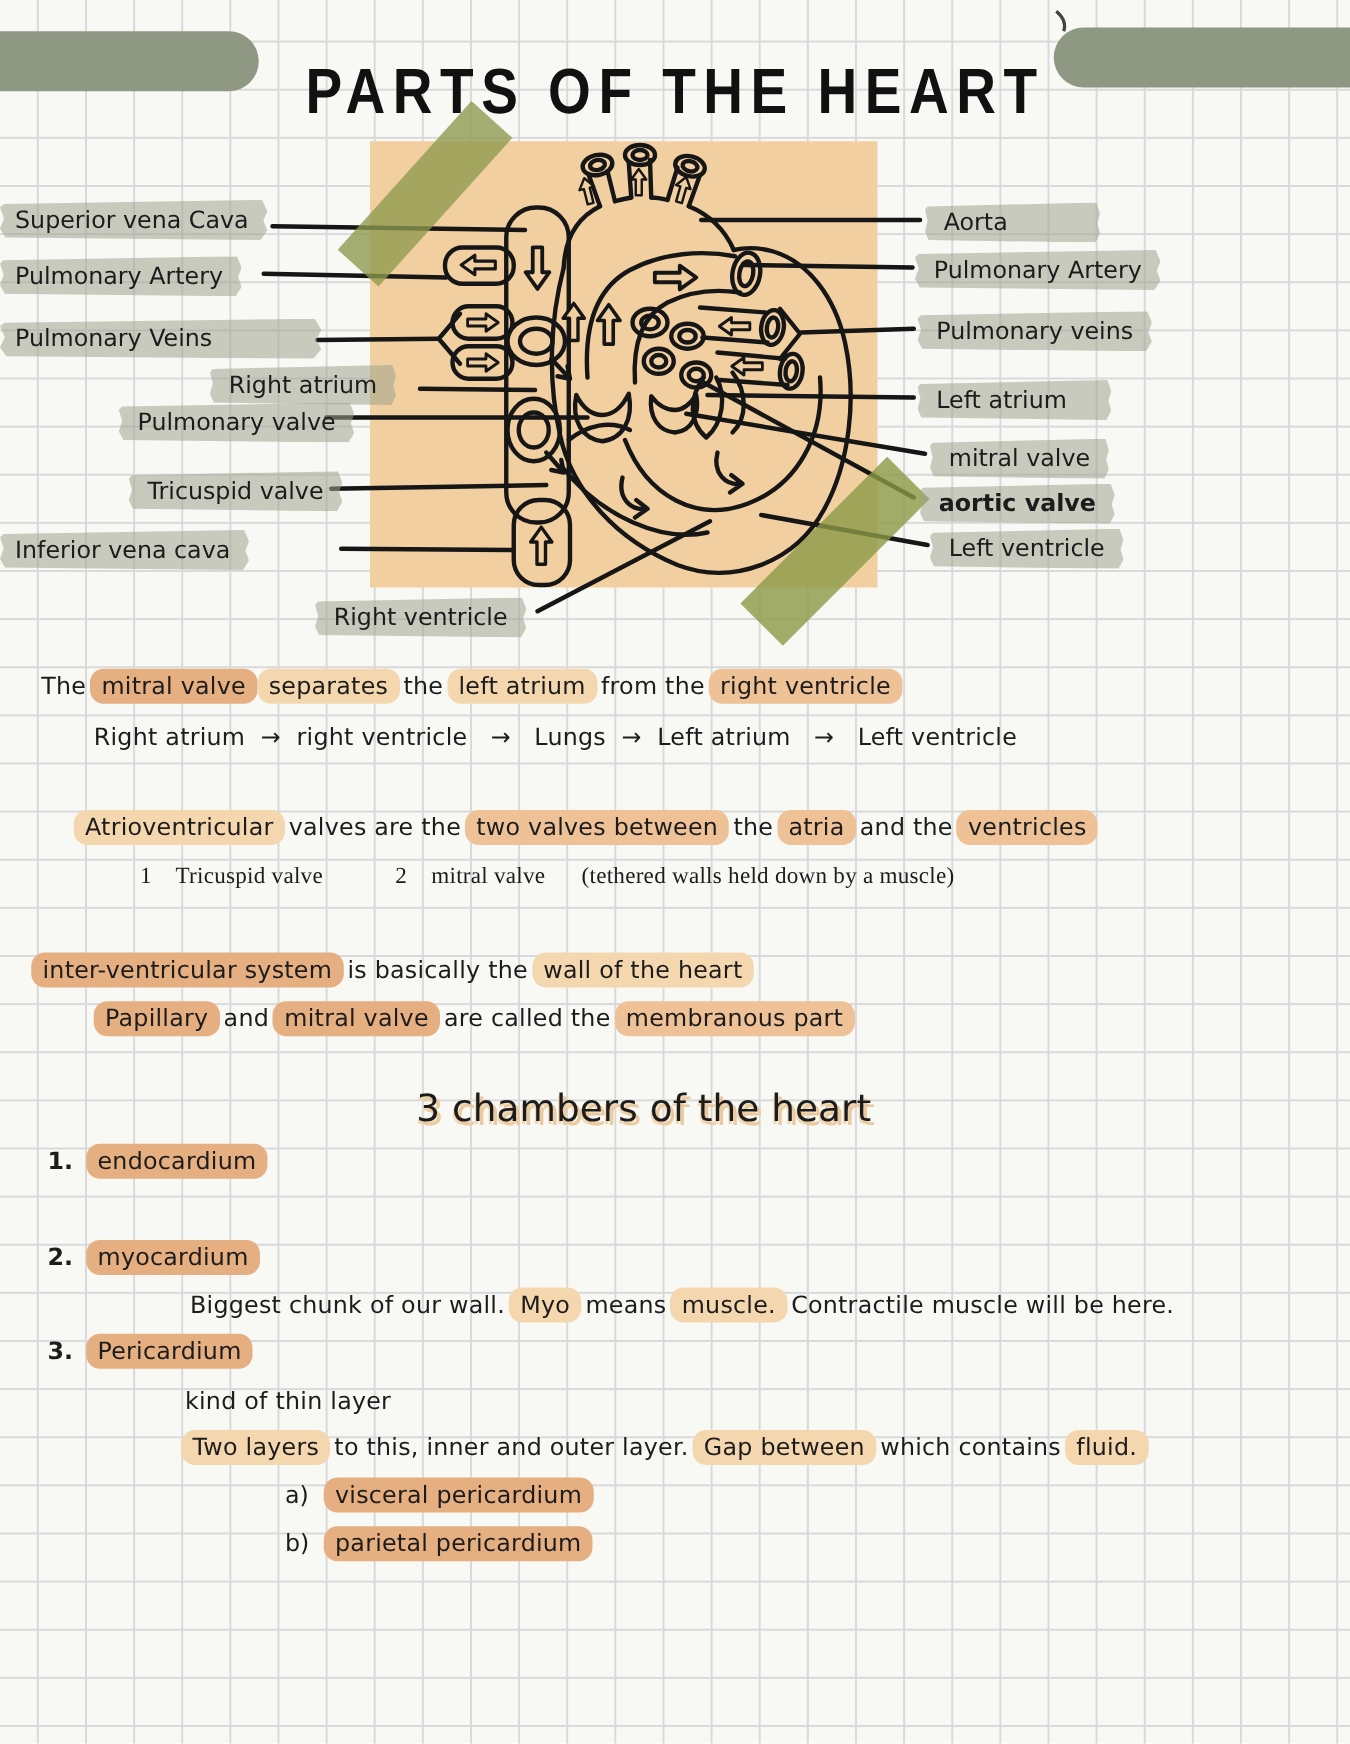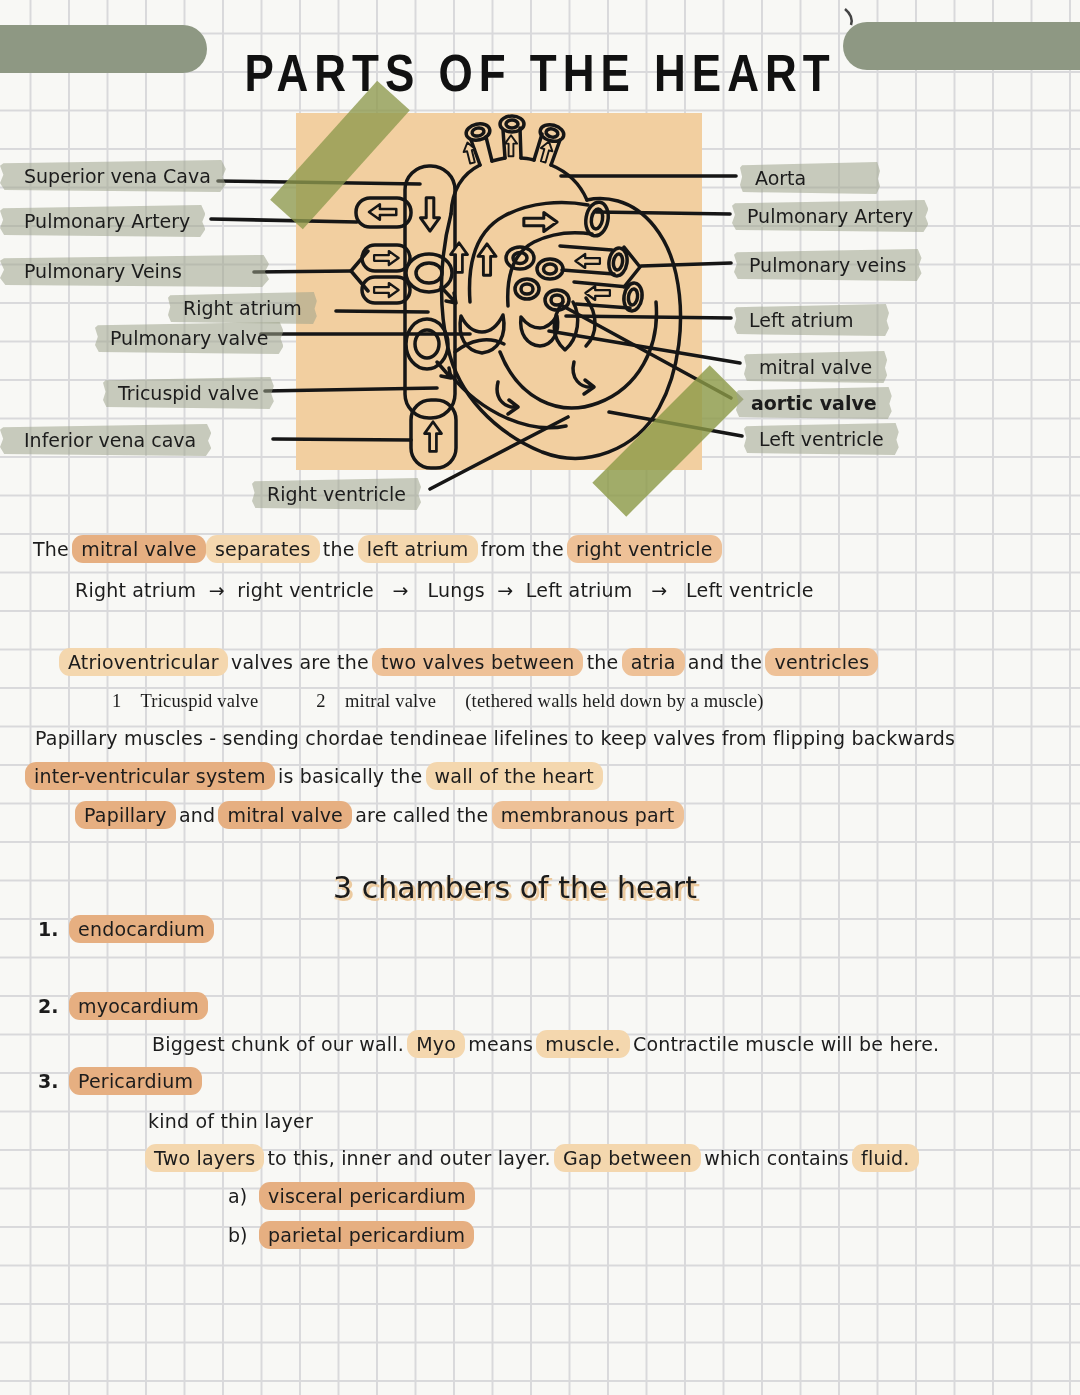--- a/index.html
+++ b/index.html
@@ -29,21 +29,21 @@
   }
   .diagram-svg{position:absolute;left:0;top:0;}
   .tape{
     position:absolute;
     background:rgba(158,164,140,0.55);
     font-size:19px;
     padding:5px 15px;
     white-space:nowrap;
     clip-path:polygon(1.5% 10%,98% 0%,100% 28%,98.5% 52%,100% 76%,97.5% 100%,2% 94%,0% 72%,1.5% 46%,0% 18%);
   }
-  .tape.edge-left{padding-left:24px;}
+  .tape.edge-left{padding-left:12px;}
   .note{
     position:absolute;
     font-size:19px;
     white-space:pre;
     letter-spacing:.2px;
   }
   .note.small{font-size:18.5px;font-family:Liberation Serif, serif;}
   .hl{border-radius:11px;padding:3px 9px;margin:0 -3px;}
   .hl-d{background:#e6af81;}
   .hl-m{background:#eec197;}
@@ -207,21 +207,20 @@
   <div class="tape" style="left:734px;top:249px;">Pulmonary veins</div>
   <div class="tape" style="left:734px;top:304px;min-width:125px;">Left atrium</div>
   <div class="tape" style="left:744px;top:351px;">mitral valve</div>
   <div class="tape" style="left:736px;top:387px;font-weight:bold;">aortic valve</div>
   <div class="tape" style="left:744px;top:423px;">Left ventricle</div>
 
   <div class="note" style="left:33px;top:538px;"><span>The </span><span class="hl hl-d">mitral valve</span><span> </span><span class="hl hl-l">separates</span><span> the </span><span class="hl hl-l">left atrium</span><span> from the </span><span class="hl hl-m">right ventricle</span></div>
   <div class="note" style="left:75px;top:579px;"><span>Right atrium  →  right ventricle   →   Lungs  →  Left atrium   →   Left ventricle</span></div>
   <div class="note" style="left:62px;top:651px;"><span class="hl hl-l">Atrioventricular</span><span> valves are the </span><span class="hl hl-m">two valves between</span><span> the </span><span class="hl hl-m">atria</span><span> and the </span><span class="hl hl-m">ventricles</span></div>
   <div class="note small" style="left:112px;top:691px;"><span>1    Tricuspid valve            2    mitral valve      (tethered walls held down by a muscle)</span></div>
-  <div class="note" style="left:35px;top:727px;"><span>Papillary muscles - sending chordae tendineae lifelines to keep valves from flipping backwards</span></div>
   <div class="note" style="left:28px;top:765px;"><span class="hl hl-d">inter-ventricular system</span><span> is basically the </span><span class="hl hl-l">wall of the heart</span></div>
   <div class="note" style="left:78px;top:804px;"><span class="hl hl-d">Papillary</span><span> and </span><span class="hl hl-d">mitral valve</span><span> are called the </span><span class="hl hl-m">membranous part</span></div>
 
   <div class="section-heading">3 chambers of the heart</div>
 
   <div class="list-num" style="left:38px;top:918px;">1.</div>
   <div class="note" style="left:72px;top:918px;"><span class="hl hl-d">endocardium</span></div>
 
   <div class="list-num" style="left:38px;top:995px;">2.</div>
   <div class="note" style="left:72px;top:995px;"><span class="hl hl-d">myocardium</span></div>

